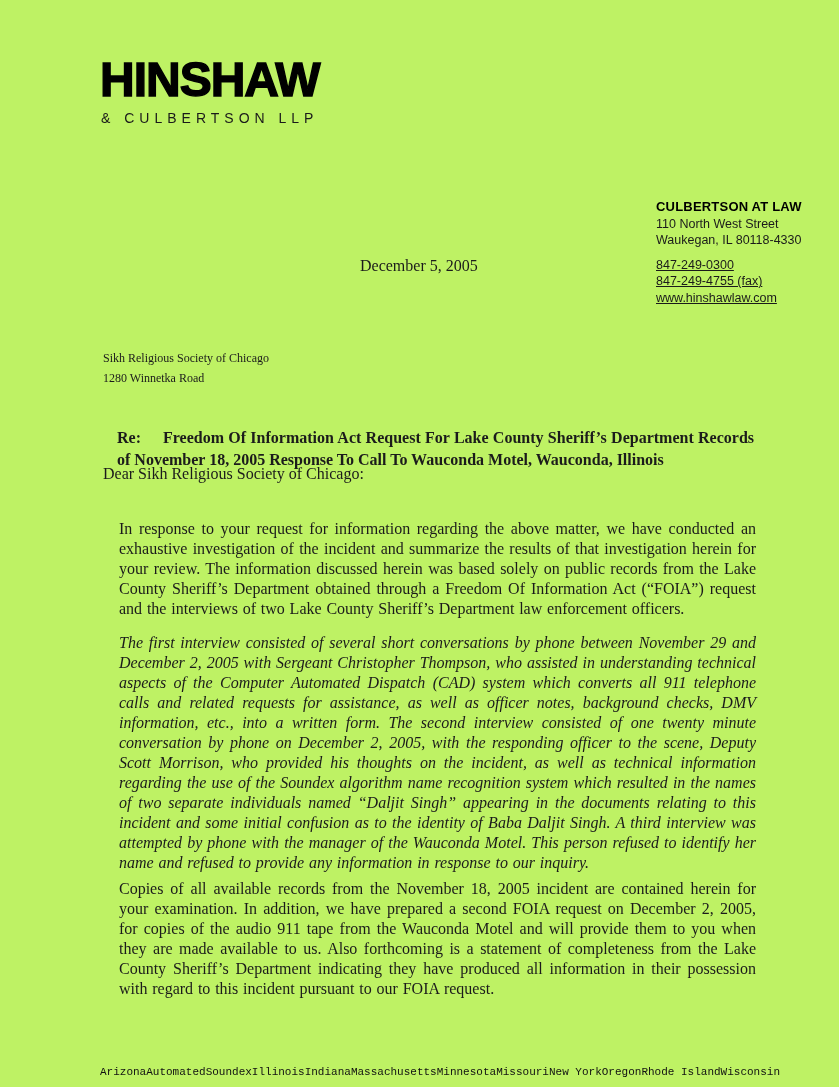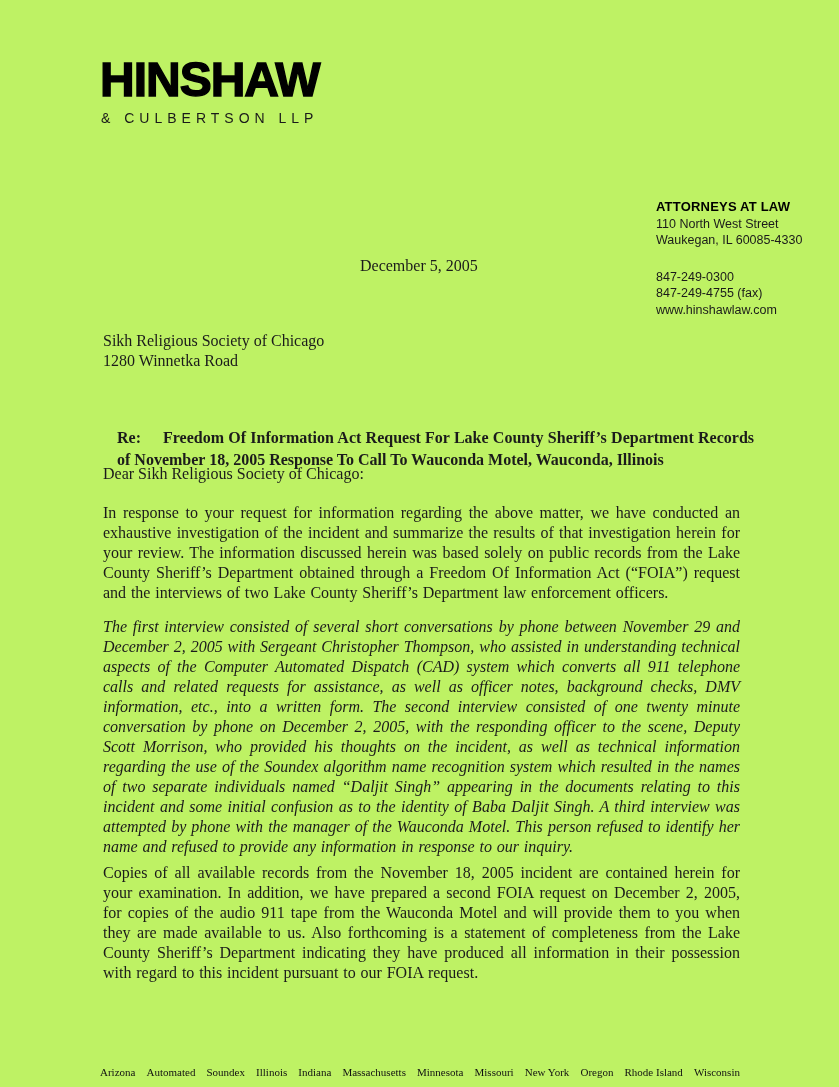--- a/index.html
+++ b/index.html
@@ -49,41 +49,41 @@
     line-height: 16.5px;
     color: #1a1a1a;
     width: 170px;
   }
   .fi-title {
     font-weight: bold;
     font-size: 13px;
     letter-spacing: 0.2px;
     color: #000;
   }
-  .fi-group { margin-top: 20px; }
+  .fi-group { margin-top: 8px; text-decoration: underline; }
   
   .date {
     position: absolute;
     left: 360px;
     top: 257px;
     font-size: 16px;
   }
   .via {
     position: absolute;
     left: 103px;
     top: 297px;
     font-size: 16px;
     font-weight: bold;
     font-style: italic;
   }
   .recipient {
     position: absolute;
     left: 103px;
-    top: 331px;
-    font-size: 16px;
+    top: 348px;
+    font-size: 12px;
     line-height: 20px;
   }
   .re {
     position: absolute;
     left: 103px;
     top: 413px;
     width: 637px;
     margin: 14px;
     font-size: 16px;
     font-weight: bold;
@@ -94,55 +94,55 @@
   .salutation {
     position: absolute;
     left: 103px;
     top: 465px;
     font-size: 16px;
   }
   .body-p {
     position: absolute;
     left: 103px;
     width: 637px;
-    margin: 0;
+    margin: 16px;
     font-size: 16px;
     line-height: 20px;
     text-align: justify;
     word-spacing: 0.05em;
   }
   .p1 { top: 503px; }
   .p2 { top: 617px; font-style: italic; }
   .p3 { top: 863px; }
   
   .states {
     position: absolute;
     left: 100px;
     top: 1066px;
     width: 640px;
     display: flex;
     justify-content: space-between;
-    font-family: Liberation Serif, serif;
+    font-family: Liberation Mono, monospace;
     font-size: 11px;
     color: #111;
     white-space: nowrap;
   }
 </style>
 </head>
 <body>
 
 <div class="page">
 
   <div class="firm-name">HINSHAW</div>
   <div class="firm-sub">&amp; CULBERTSON LLP</div>
 
   <aside class="firm-info">
-    <div class="fi-title">ATTORNEYS AT LAW</div>
+    <div class="fi-title">CULBERTSON AT LAW</div>
     <div class="fi-line">110 North West Street</div>
-    <div class="fi-line">Waukegan, IL  60085-4330</div>
+    <div class="fi-line">Waukegan, IL  80118-4330</div>
     <div class="fi-group">
       <div class="fi-line">847-249-0300</div>
       <div class="fi-line">847-249-4755 (fax)</div>
       <div class="fi-line">www.hinshawlaw.com</div>
     </div>
   </aside>
 
   <div class="date">December 5, 2005</div>
 
 

